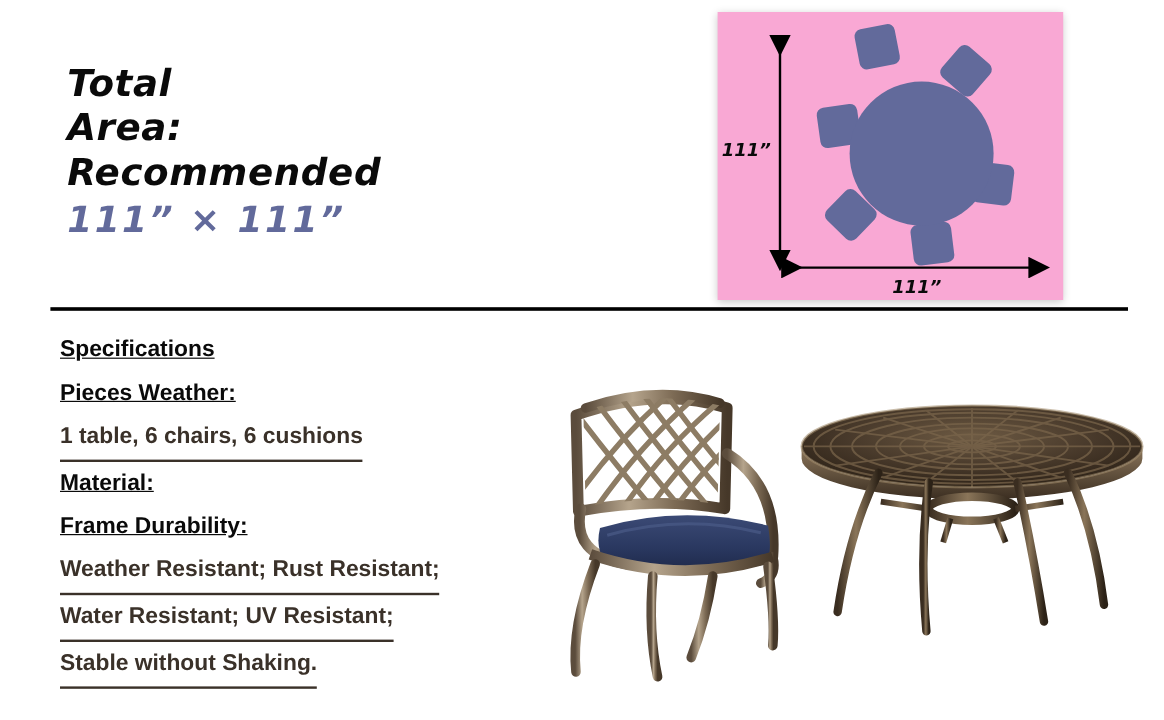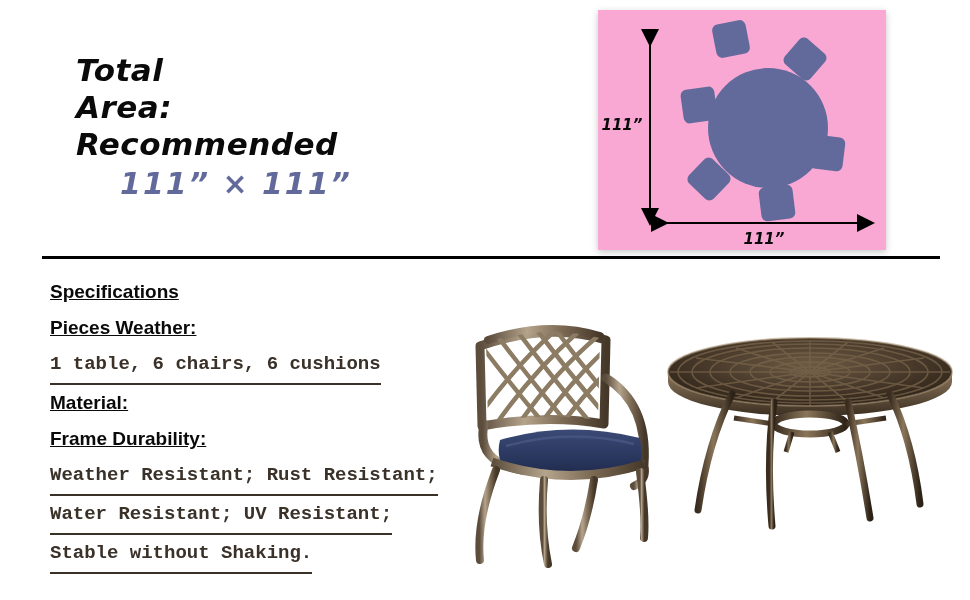--- a/index.html
+++ b/index.html
@@ -19,33 +19,31 @@
   }
   .hero-line {
     font-family:"DejaVu Sans", sans-serif;
     font-weight:bold;
     font-style:italic;
     font-size:31px;
     line-height:37px;
     letter-spacing:0.5px;
     color:#0a0a0a;
     white-space:nowrap;
-    margin-left:20px;
   }
   .hero-dims {
     font-family:"DejaVu Sans", sans-serif;
     font-weight:bold;
     font-style:italic;
     font-size:30px;
     line-height:38px;
     letter-spacing:2px;
     color:#626a9b;
     margin-top:2px;
     white-space:nowrap;
-    text-align:center;
   }
 
   
   #layout-diagram-panel {
     position:absolute;
     left:598px; top:10px;
     width:288px; height:240px;
     background:#f9a8d4;
     box-shadow:0 2px 7px rgba(0,0,0,0.22);
   }
@@ -75,21 +73,20 @@
   }
   .spec-value {
     font-size:19px;
     line-height:36px;
     font-weight:bold;
     color:#3a3129;
     white-space:nowrap;
     display:inline-block;
     border-bottom:2px solid #3a3129;
     padding-bottom:1px;
-    font-family:Liberation Mono, monospace;
   }
   .spec-value-row { line-height:36px; }
 
   
   #product-chair-image {
     position:absolute;
     left:448px; top:312px;
     width:232px; height:288px;
   }
   #product-table-image {

